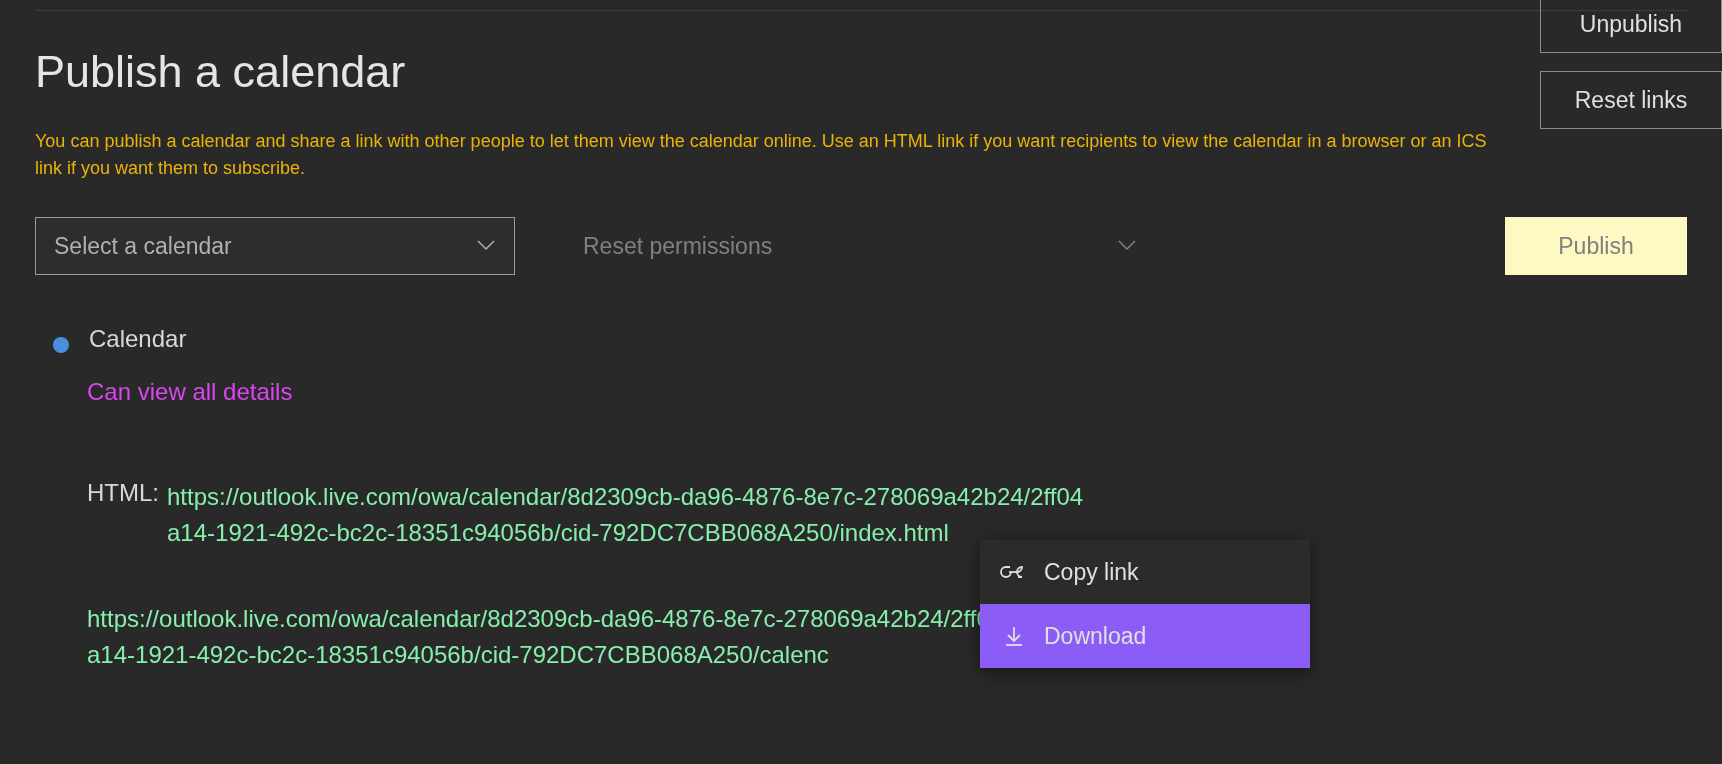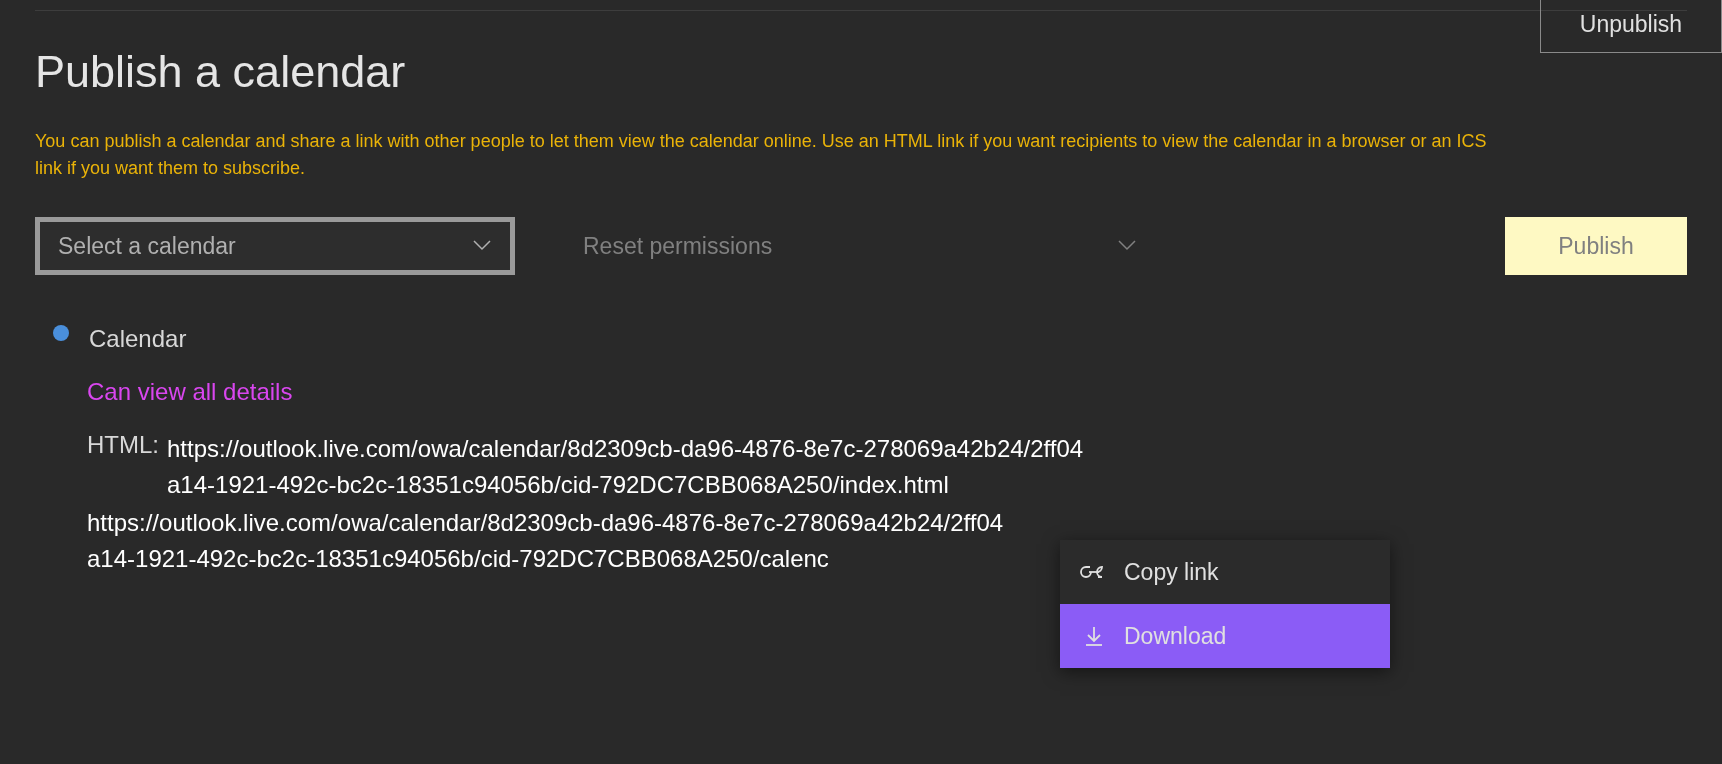--- a/index.html
+++ b/index.html
@@ -38,21 +38,21 @@
     .controls-row {
       display: flex;
       align-items: center;
       gap: 50px;
       margin-bottom: 50px;
     }
     .select-box {
       position: relative;
       width: 480px;
       height: 58px;
-      border: 5px solid #0ea5e9;
+      border: 1px solid #0ea5e9;
       background: #2d2d2d;
       display: flex;
       align-items: center;
       justify-content: space-between;
       padding: 0 18px;
       cursor: pointer;
     }
     .select-box.calendar-select {
       border-color: #9a9a9a;
     }
@@ -89,21 +89,21 @@
       color: #808080;
       font-size: 23px;
       cursor: default;
       margin-left: auto;
     }
     .calendar-item {
       padding-left: 18px;
     }
     .calendar-header {
       display: flex;
-      align-items: flex-start;
+      align-items: flex-end;
       gap: 20px;
       margin-bottom: 25px;
     }
     .calendar-dot {
       width: 16px;
       height: 16px;
       border-radius: 50%;
       background: #4a8fdb;
     }
     .calendar-name {
@@ -116,27 +116,28 @@
     }
     .permission-level {
       font-size: 24px;
       color: #d946ef;
       margin-bottom: 25px;
     }
     .link-row {
       display: flex;
       font-size: 24px;
       margin-bottom: 2px;
+      margin-top: 48px;
     }
     .link-label {
       color: #d8d8d8;
       min-width: 80px;
     }
     .link-url {
-      color: #ffffff;
+      color: #86efac;
       cursor: pointer;
       max-width: 920px;
       word-break: break-all;
       line-height: 1.5;
     }
     .action-buttons {
       position: absolute;
       right: 0;
       top: -5px;
       display: flex;
@@ -147,21 +148,21 @@
       width: 182px;
       height: 58px;
       background: transparent;
       border: 1px solid #8a8a8a;
       color: #e0e0e0;
       font-size: 23px;
       cursor: pointer;
     }
     .context-menu {
       position: absolute;
-      left: 1060px;
+      left: 980px;
       top: 540px;
       background: #2b2b2b;
       box-shadow: 0 4px 16px rgba(0,0,0,0.5);
       width: 330px;
     }
     .menu-item {
       display: flex;
       align-items: center;
       gap: 16px;
       padding: 18px 20px;
@@ -237,20 +238,21 @@
             <span class="link-label">HTML:</span>
             <a class="link-url">https://outlook.live.com/owa/calendar/8d2309cb-da96-4876-8e7c-278069a42b24/2ff04a14-1921-492c-bc2c-18351c94056b/cid-792DC7CBB068A250/index.html</a>
           </div>
           <div class="link-row">
             <a class="link-url">https://outlook.live.com/owa/calendar/8d2309cb-da96-4876-8e7c-278069a42b24/2ff04a14-1921-492c-bc2c-18351c94056b/cid-792DC7CBB068A250/calenc</a>
           </div>
         </div>
       </div>
       <div class="action-buttons">
         <button class="action-btn">Unpublish</button>
+        <button class="action-btn">Reset links</button>
       </div>
     </div>
   </div>
 </div>
 
 <div class="context-menu">
   <div class="menu-item">
     <span class="menu-icon">
       <svg width="28" height="20" viewBox="0 0 28 20">
         <path d="M11 10 A5 5 0 0 1 6 15 A5 5 0 0 1 6 5 L10 5"></path>

